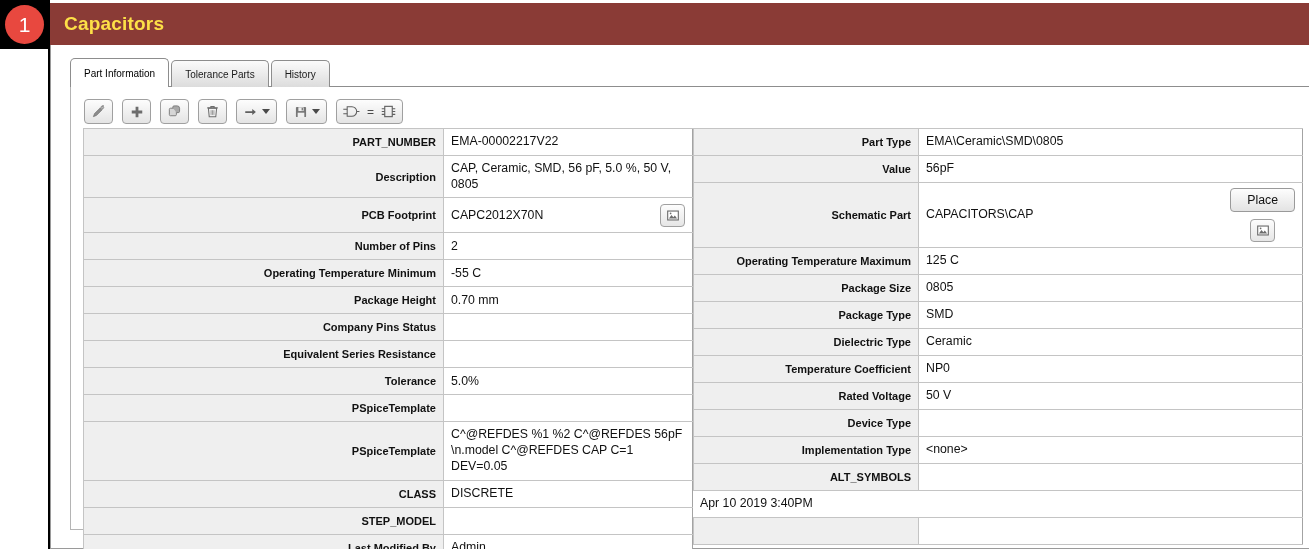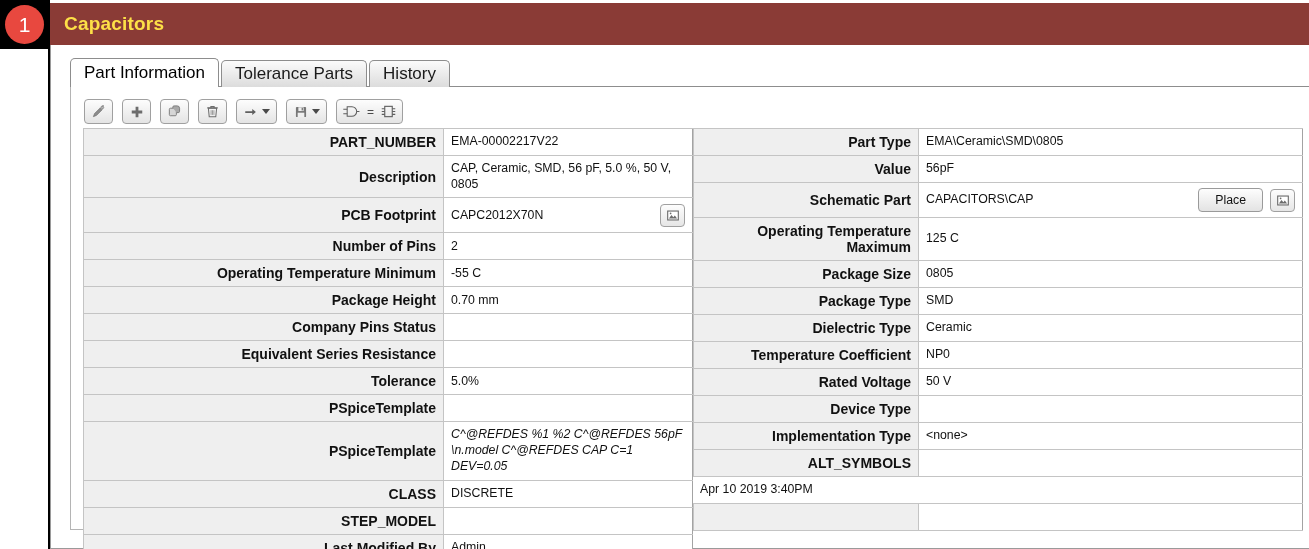--- a/index.html
+++ b/index.html
@@ -80,21 +80,21 @@
     width: 1239px; height: 29px;
     display: flex;
     align-items: flex-end;
     z-index: 6;
   }
   .tab {
     height: 27px;
     box-sizing: border-box;
     padding: 0 13px;
     display: flex; align-items: center;
-    font-size: 17px;
+    font-size: 10px;
     color: #1a1a1a;
     border: 1px solid #8d8d8d;
     border-bottom: none;
     border-radius: 5px 5px 0 0;
     background: linear-gradient(#fbfbfb, #dcdcdc);
     margin-right: 2px;
     position: relative;
   }
   .tab.active {
     background: #ffffff;
@@ -180,21 +180,21 @@
     min-height: 27px;
     box-sizing: border-box;
   }
   .plabel {
     width: 361px;
     flex: 0 0 361px;
     box-sizing: border-box;
     background: #efefef;
     border-left: 1px solid #c4c4c4;
     border-right: 1px solid #c4c4c4;
-    font-size: 14px;
+    font-size: 11px;
     font-weight: bold;
     color: #111111;
     text-align: right;
     padding: 5px 7px 5px 6px;
     display: flex;
     align-items: center;
     justify-content: flex-end;
   }
   .col.right .plabel {
     width: 226px;
@@ -210,28 +210,29 @@
     padding: 5px 7px;
     display: flex;
     align-items: center;
     position: relative;
     min-width: 0;
   }
   .pvalue .txt { white-space: pre-wrap; line-height: 1.28; }
   .prow.tall { min-height: 35px; }
   .prow.twoline { min-height: 37px; }
   .prow.twoline .plabel { align-items: center; }
-  .prow.twoline .pvalue { align-items: center; font-style: italic; }
+  .prow.twoline .pvalue { align-items: center; }
 
   .val-actions {
     margin-left: auto;
     display: flex;
     align-items: center;
     gap: 7px;
     padding-left: 8px;
+    flex-direction: column;
   }
   .imgbtn {
     width: 25px; height: 23px;
     box-sizing: border-box;
     border: 1px solid #a0a0a0;
     border-radius: 4px;
     background: linear-gradient(#fdfdfd, #e6e6e6);
     display: flex; align-items: center; justify-content: center;
   }
   .placebtn {

